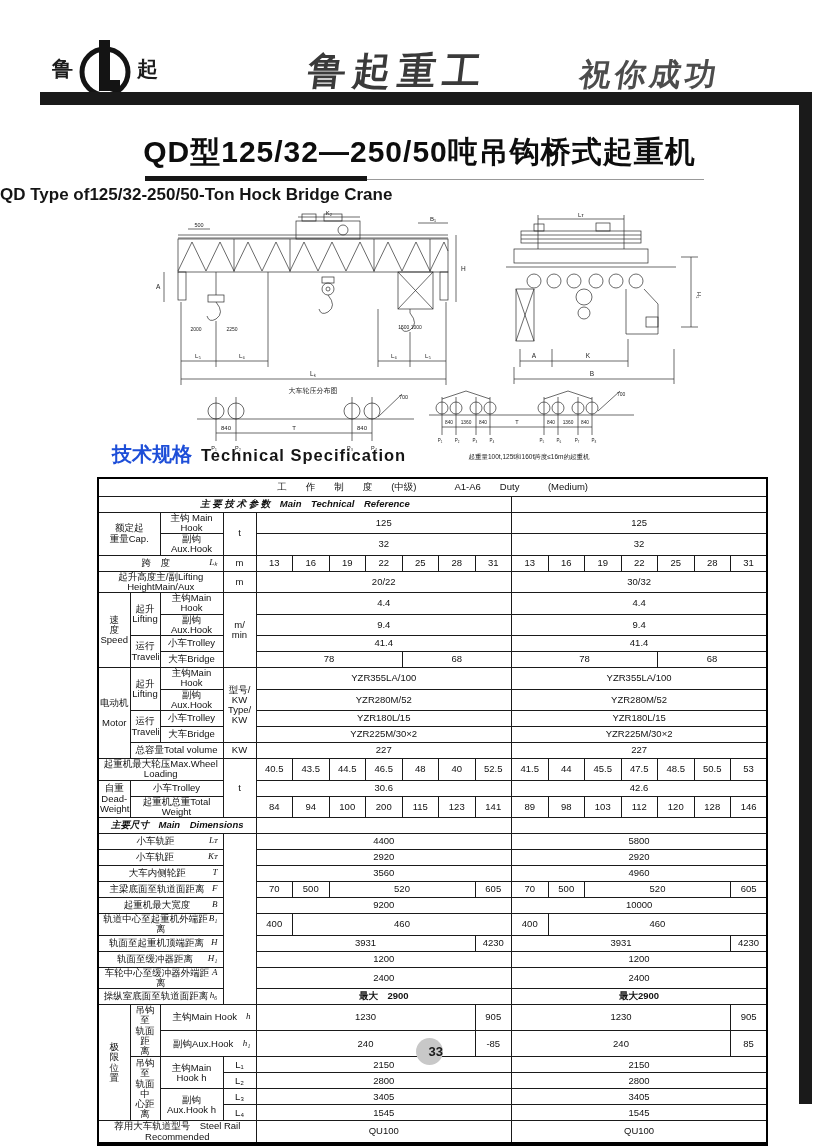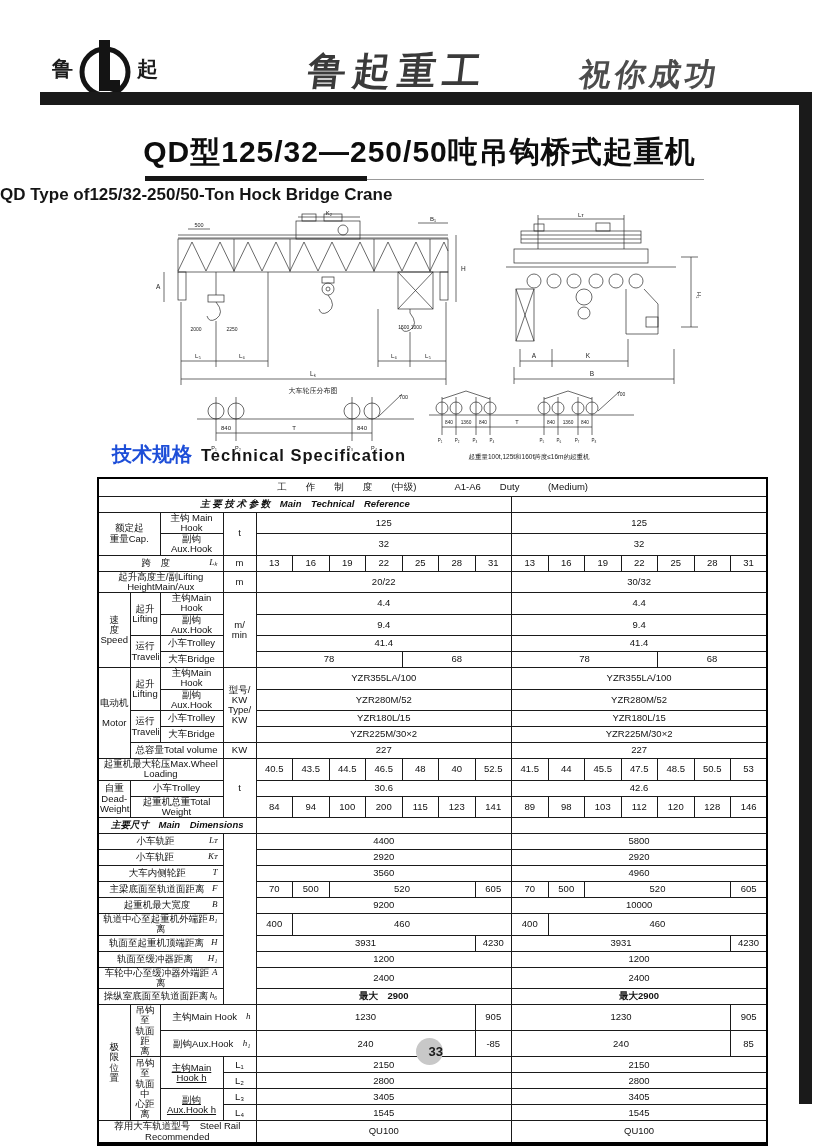--- a/index.html
+++ b/index.html
@@ -38,21 +38,21 @@
   
   table.spec{position:absolute;left:97px;top:477px;width:670px;border-collapse:collapse;
              table-layout:fixed;border:2px solid #000;border-bottom-width:5px;}
   table.spec td{border:1px solid #1a1a1a;text-align:center;vertical-align:middle;
                 font-size:9.5px;line-height:1.08;padding:0 1px;height:15px;
                 white-space:pre-line;overflow:hidden;}
   table.spec tr{height:15px;}
   td.lab{text-align:left;padding-left:2px;font-size:8.5px;}
   td.sm{font-size:8px;}
   td.xs{font-size:7px;}
-  td.xxs{font-size:6.2px;text-decoration:underline;}
+  td.xxs{font-size:6.2px;}
   td.ctr{text-align:center;}
   td.sec{font-style:italic;font-weight:bold;text-align:left;font-size:10.5px;padding-left:3px;white-space:pre;}
   td.hdr{text-align:left;font-size:11px;padding-left:4px;white-space:pre;}
   td.bold{font-weight:bold;margin-left:36px;}
   td.symcell{text-align:left;}
   td.symcell .lbl{padding-left:2px;}
   td.symcell .sym{float:right;padding-right:4px;font-style:italic;font-size:9px;
                   font-family:"Liberation Serif",serif;}
 
   .pagenum{position:absolute;left:416px;top:1038px;width:27px;height:27px;border-radius:50%;

